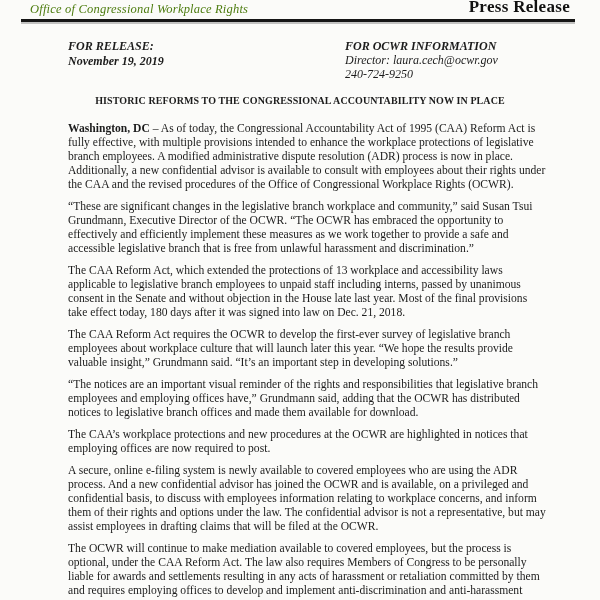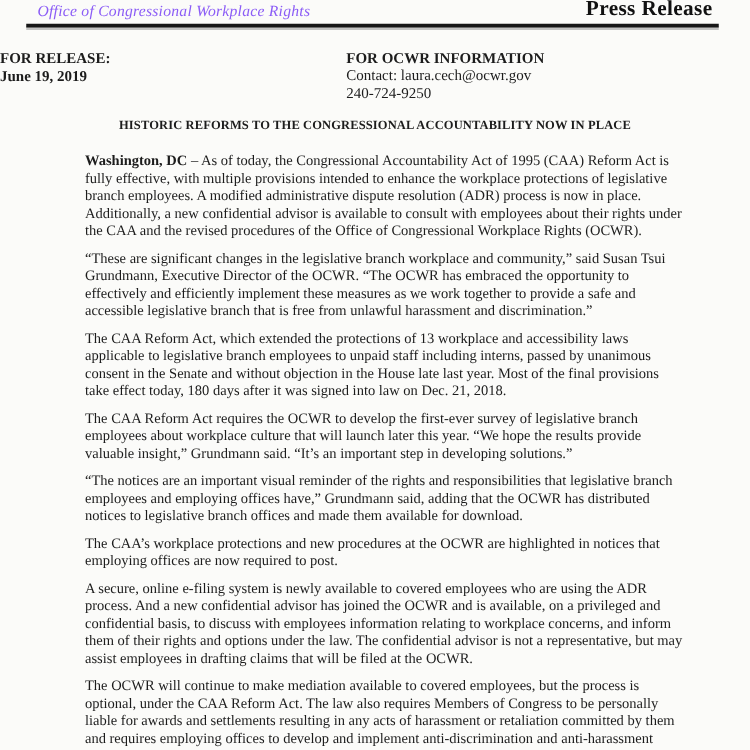--- a/index.html
+++ b/index.html
@@ -17,40 +17,42 @@
   .masthead {
     display: flex;
     justify-content: space-between;
     align-items: flex-end;
     padding: 0 30px 0 30px;
     margin-top: -3px;
   }
   .org {
     font-style: italic;
     font-size: 12.5px;
-    color: #8b5cf6;
+    color: #4d7c0f;
     letter-spacing: 0.2px;
     text-align: center;
   }
   .doctype {
     font-weight: bold;
     font-size: 17px;
     letter-spacing: 0.3px;
     color: #111;
   }
   .rule {
     margin: 2px 25px 0 21px;
     height: 3px;
     background: #161616;
     box-shadow: 0 2px 0 rgba(90,90,90,0.35);
   }
   .release-info {
     display: flex;
     margin-top: 17px;
+    padding-left: 68px;
     font-size: 12px;
+    font-style: italic;
   }
   .release-left { width: 277px; }
   .release-left .b { line-height: 15px; }
   .release-right { line-height: 14px; }
   .b { font-weight: bold; }
   .headline {
     margin-top: 14px;
     text-align: center;
     font-weight: bold;
     font-size: 10px;
@@ -73,25 +75,25 @@
   <header class="masthead">
     <span class="org">Office of Congressional Workplace Rights</span>
     <span class="doctype">Press Release</span>
   </header>
 
   <div class="rule"></div>
 
   <section class="release-info">
     <div class="release-left">
       <div class="b">FOR RELEASE:</div>
-      <div class="b">June 19, 2019</div>
+      <div class="b">November 19, 2019</div>
     </div>
     <div class="release-right">
       <div class="b">FOR OCWR INFORMATION</div>
-      <div>Contact: laura.cech@ocwr.gov</div>
+      <div>Director: laura.cech@ocwr.gov</div>
       <div>240-724-9250</div>
     </div>
   </section>
 
   <h1 class="headline">HISTORIC REFORMS TO THE CONGRESSIONAL ACCOUNTABILITY NOW IN PLACE</h1>
 
   <main class="body-text">
     <p><b>Washington, DC</b><span> – As of today, the Congressional Accountability Act of 1995 (CAA) Reform Act is fully effective, with multiple provisions intended to enhance the workplace protections of legislative branch employees. A modified administrative dispute resolution (ADR) process is now in place. Additionally, a new confidential advisor is available to consult with employees about their rights under the CAA and the revised procedures of the Office of Congressional Workplace Rights (OCWR).</span></p>
     <p>“These are significant changes in the legislative branch workplace and community,” said Susan Tsui Grundmann, Executive Director of the OCWR. “The OCWR has embraced the opportunity to effectively and efficiently implement these measures as we work together to provide a safe and accessible legislative branch that is free from unlawful harassment and discrimination.”</p>
     <p>The CAA Reform Act, which extended the protections of 13 workplace and accessibility laws applicable to legislative branch employees to unpaid staff including interns, passed by unanimous consent in the Senate and without objection in the House late last year. Most of the final provisions take effect today, 180 days after it was signed into law on Dec. 21, 2018.</p>

